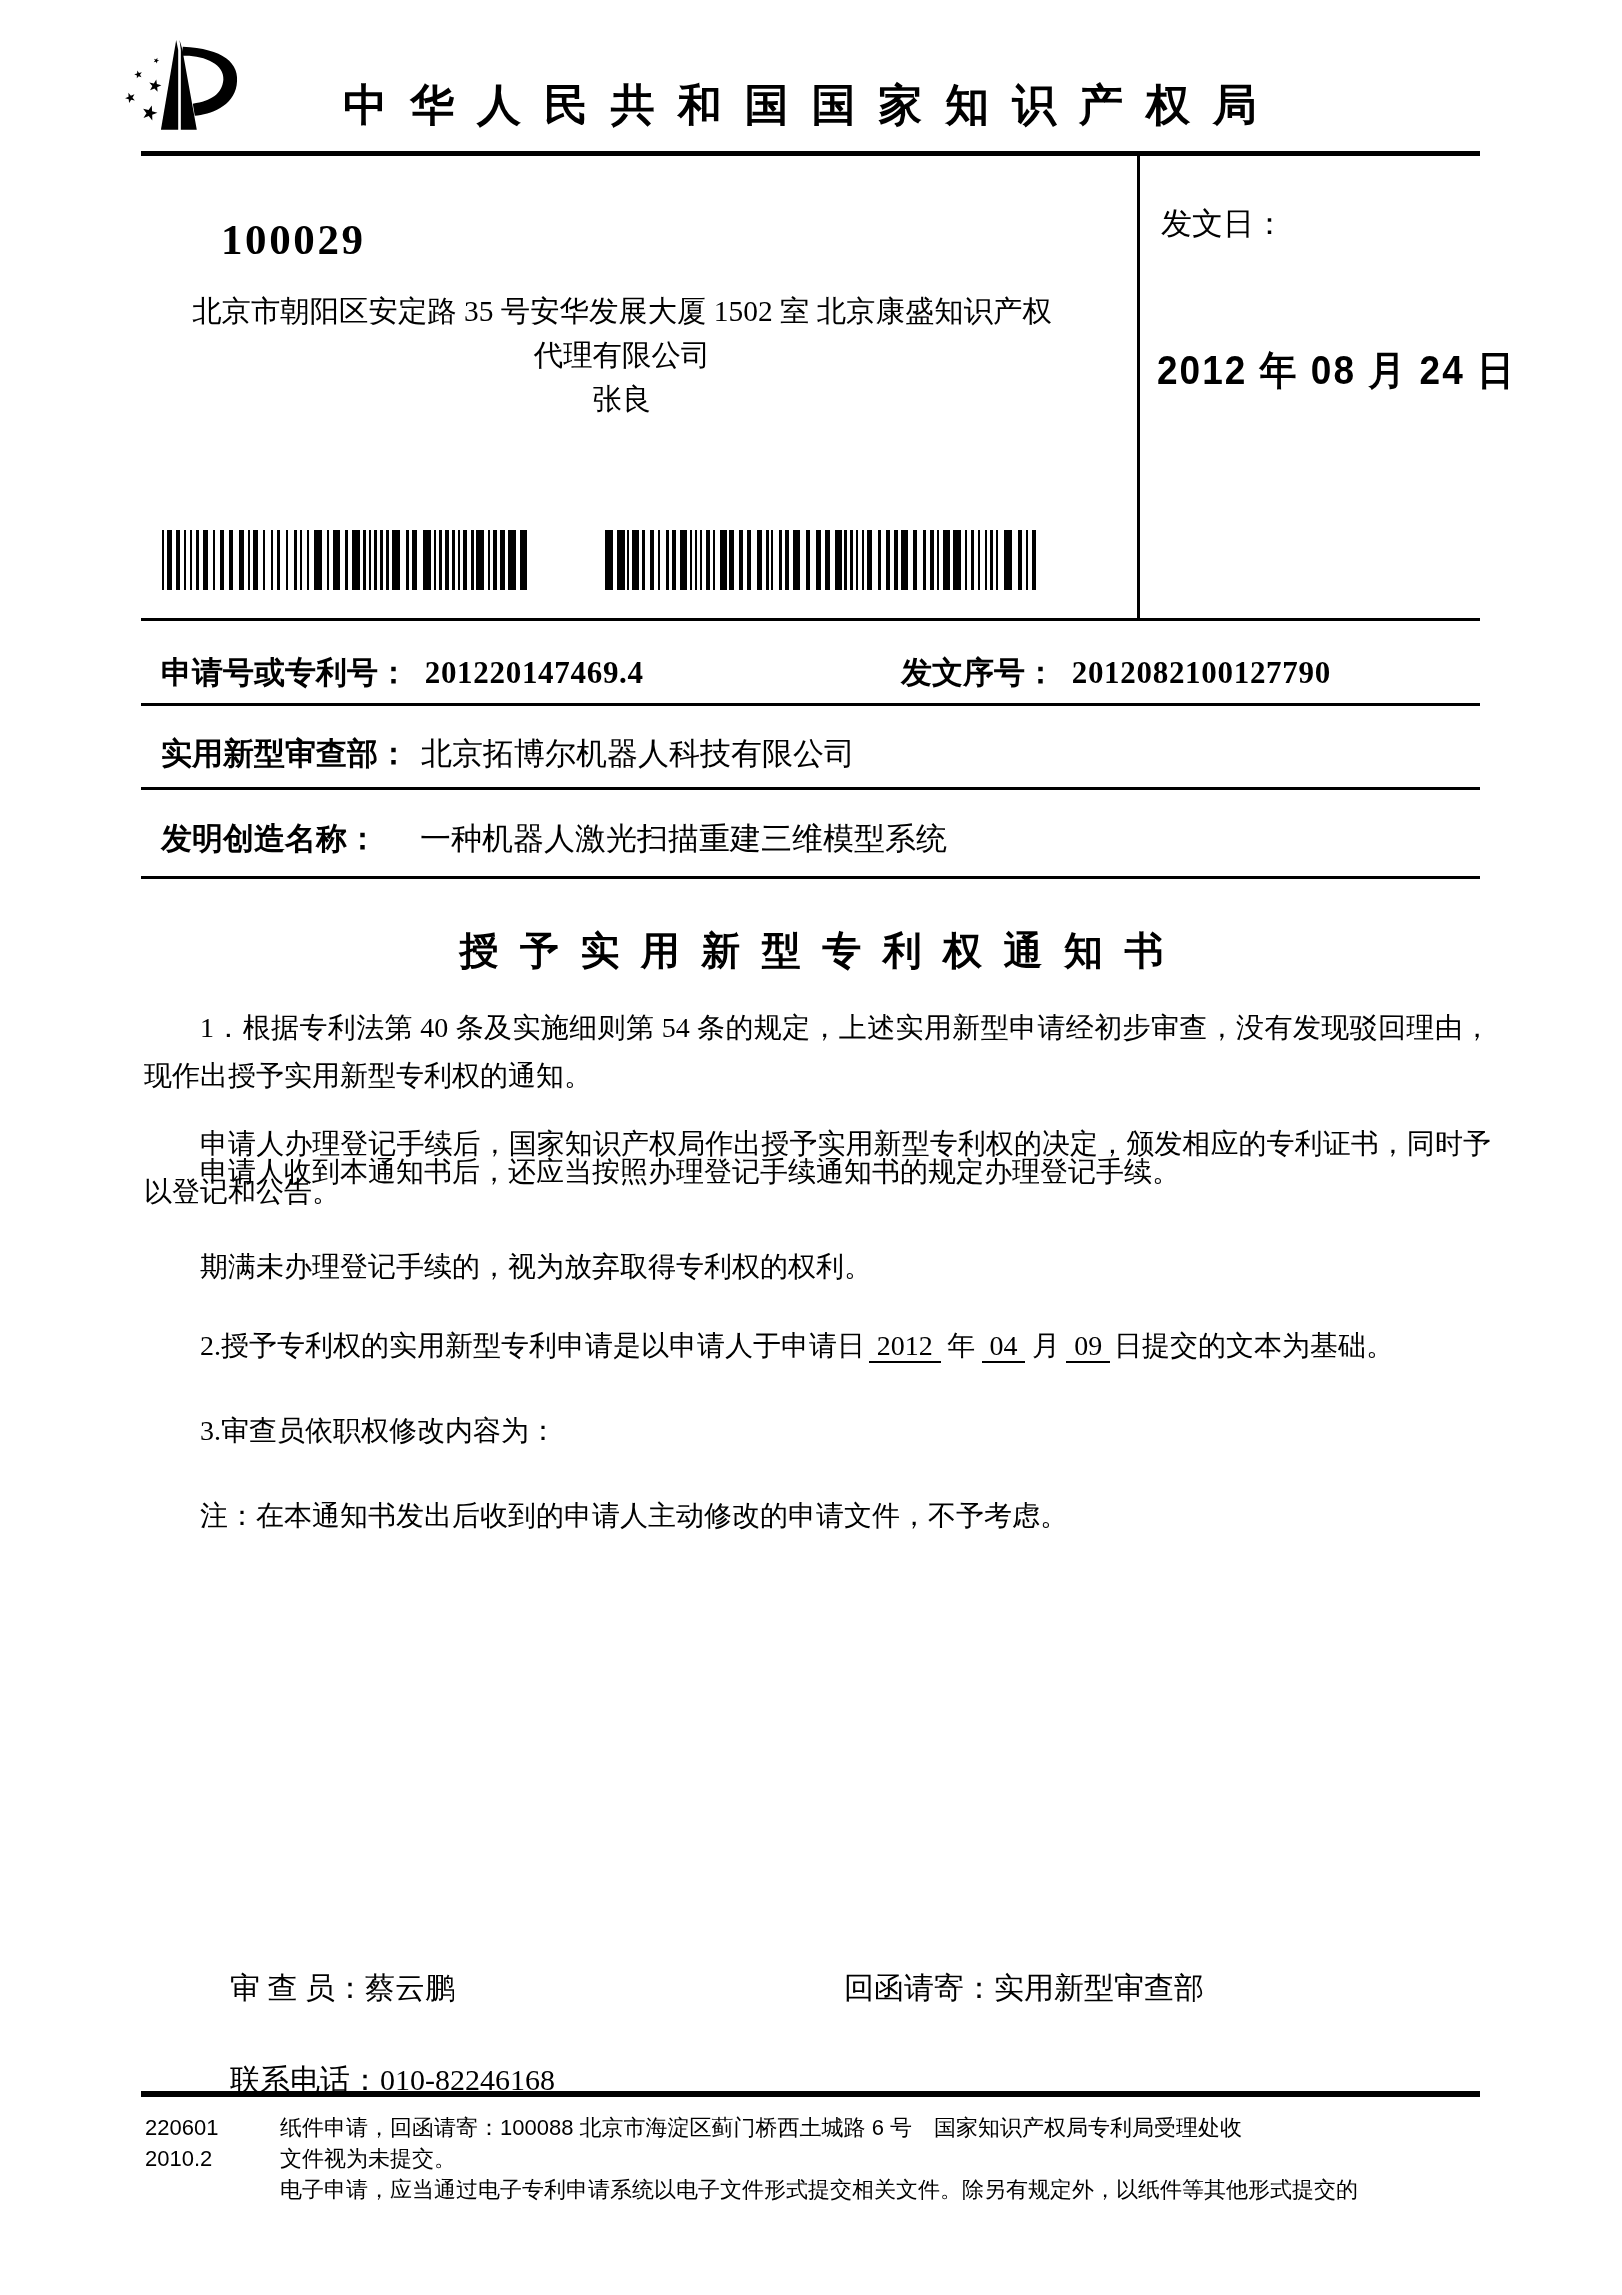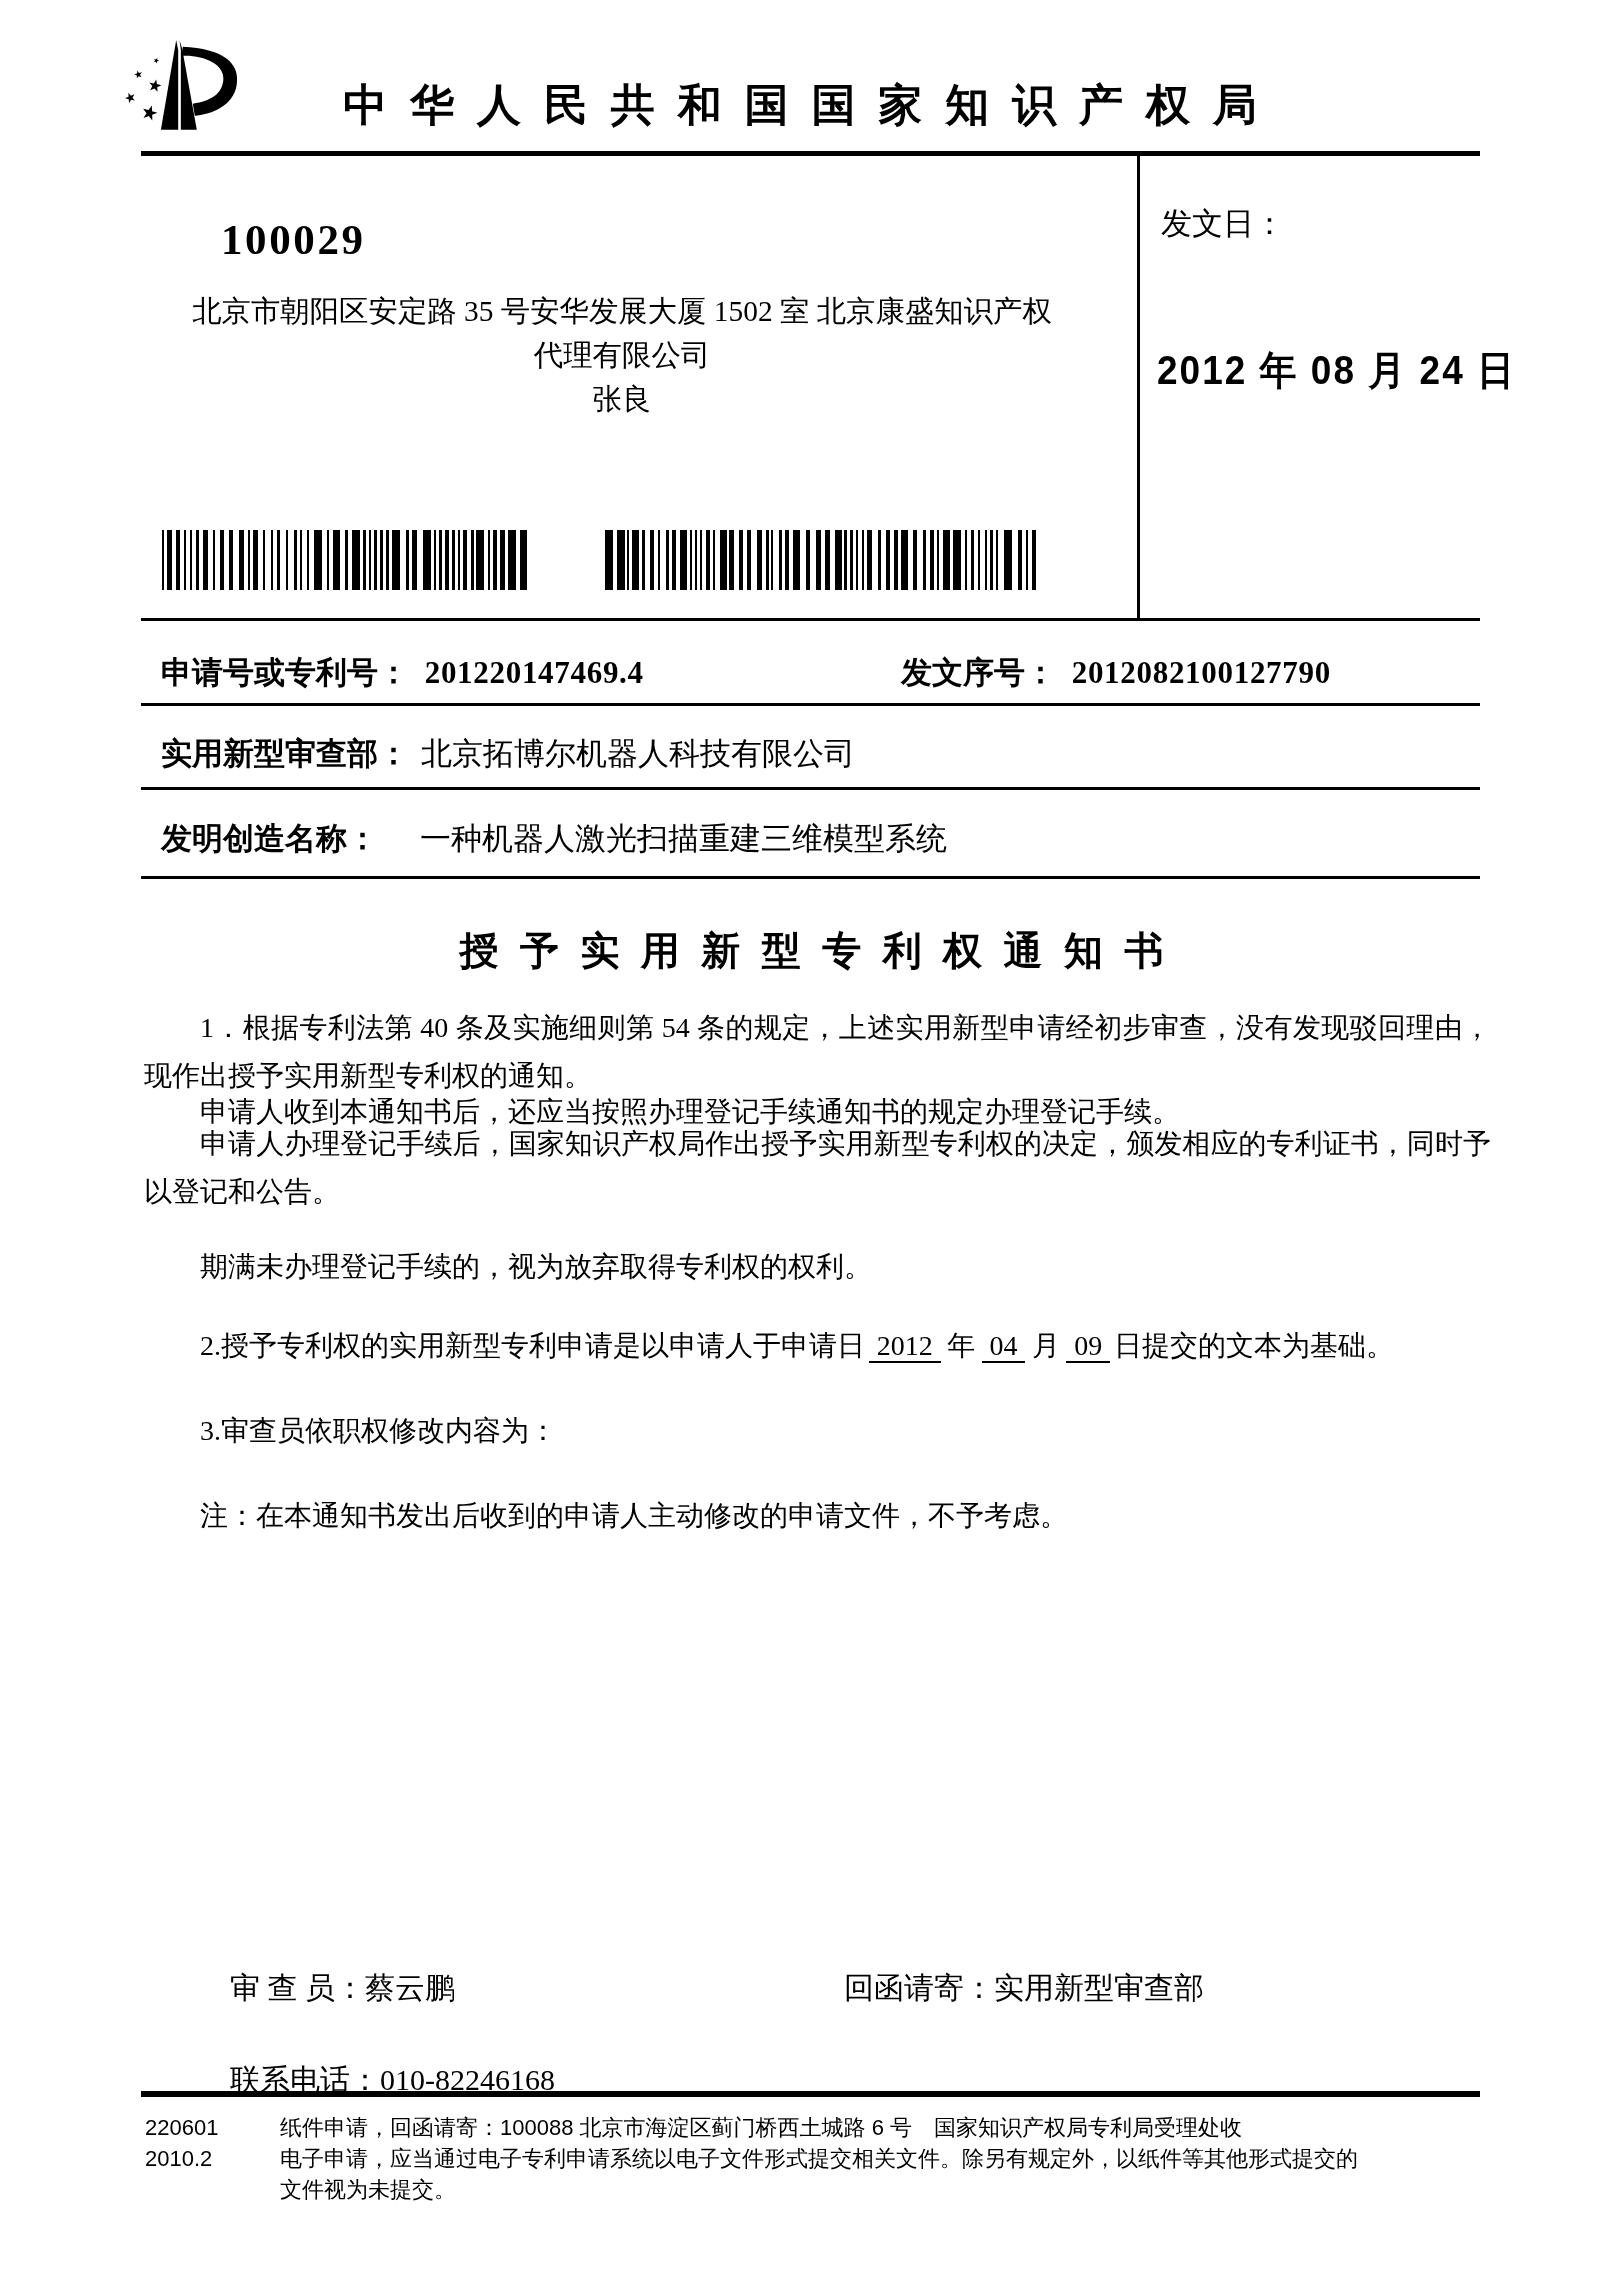--- a/index.html
+++ b/index.html
@@ -41,21 +41,21 @@
   .row-applicant{left:161px;top:733px;}
   .row-applicant .val{margin-left:12px;font-size:31px;}
   .row-invention{left:161px;top:818px;}
   .row-invention .val{margin-left:42px;font-size:31px;}
   
   .notice-title{position:absolute;left:0;right:0;top:924px;text-align:center;font-size:39px;font-weight:bold;
                 letter-spacing:0.55em;text-indent:0.55em;white-space:nowrap;}
   .para{position:absolute;left:144px;width:1347px;font-size:28px;line-height:48px;text-align:justify;
         text-indent:2em;}
   .p1{top:1004px;}
-  .p2{top:1088px;}
+  .p2{top:1148px;}
   .p3{top:1122px;font-family:Liberation Mono, monospace;}
   .p4{top:1243px;}
   .p5{top:1322px;}
   .p6{top:1407px;}
   .p7{top:1492px;}
   .u{border-bottom:2px solid #000;padding:0 7.9px;margin:0 3.9px;}
   .unit{margin:0 2.6px;}
   
   .signoff{position:absolute;font-size:30px;white-space:nowrap;text-align:right;}
   .signoff-examiner{left:230px;top:1968px;}
@@ -241,18 +241,18 @@
     <span>联系电话：</span><span>010-82246168</span>
   </div>
 
   <div class="rule rule-footer"></div>
   <div class="footer footer-codes">
     <div>220601</div>
     <div>2010.2</div>
   </div>
   <div class="footer footer-notes">
     <div>纸件申请，回函请寄：100088 北京市海淀区蓟门桥西土城路 6 号　国家知识产权局专利局受理处收</div>
+    <div>文件视为未提交。</div>
     <div>电子申请，应当通过电子专利申请系统以电子文件形式提交相关文件。除另有规定外，以纸件等其他形式提交的</div>
-    <div>文件视为未提交。</div>
   </div>
 
 </div>
 
 
 </body></html>

